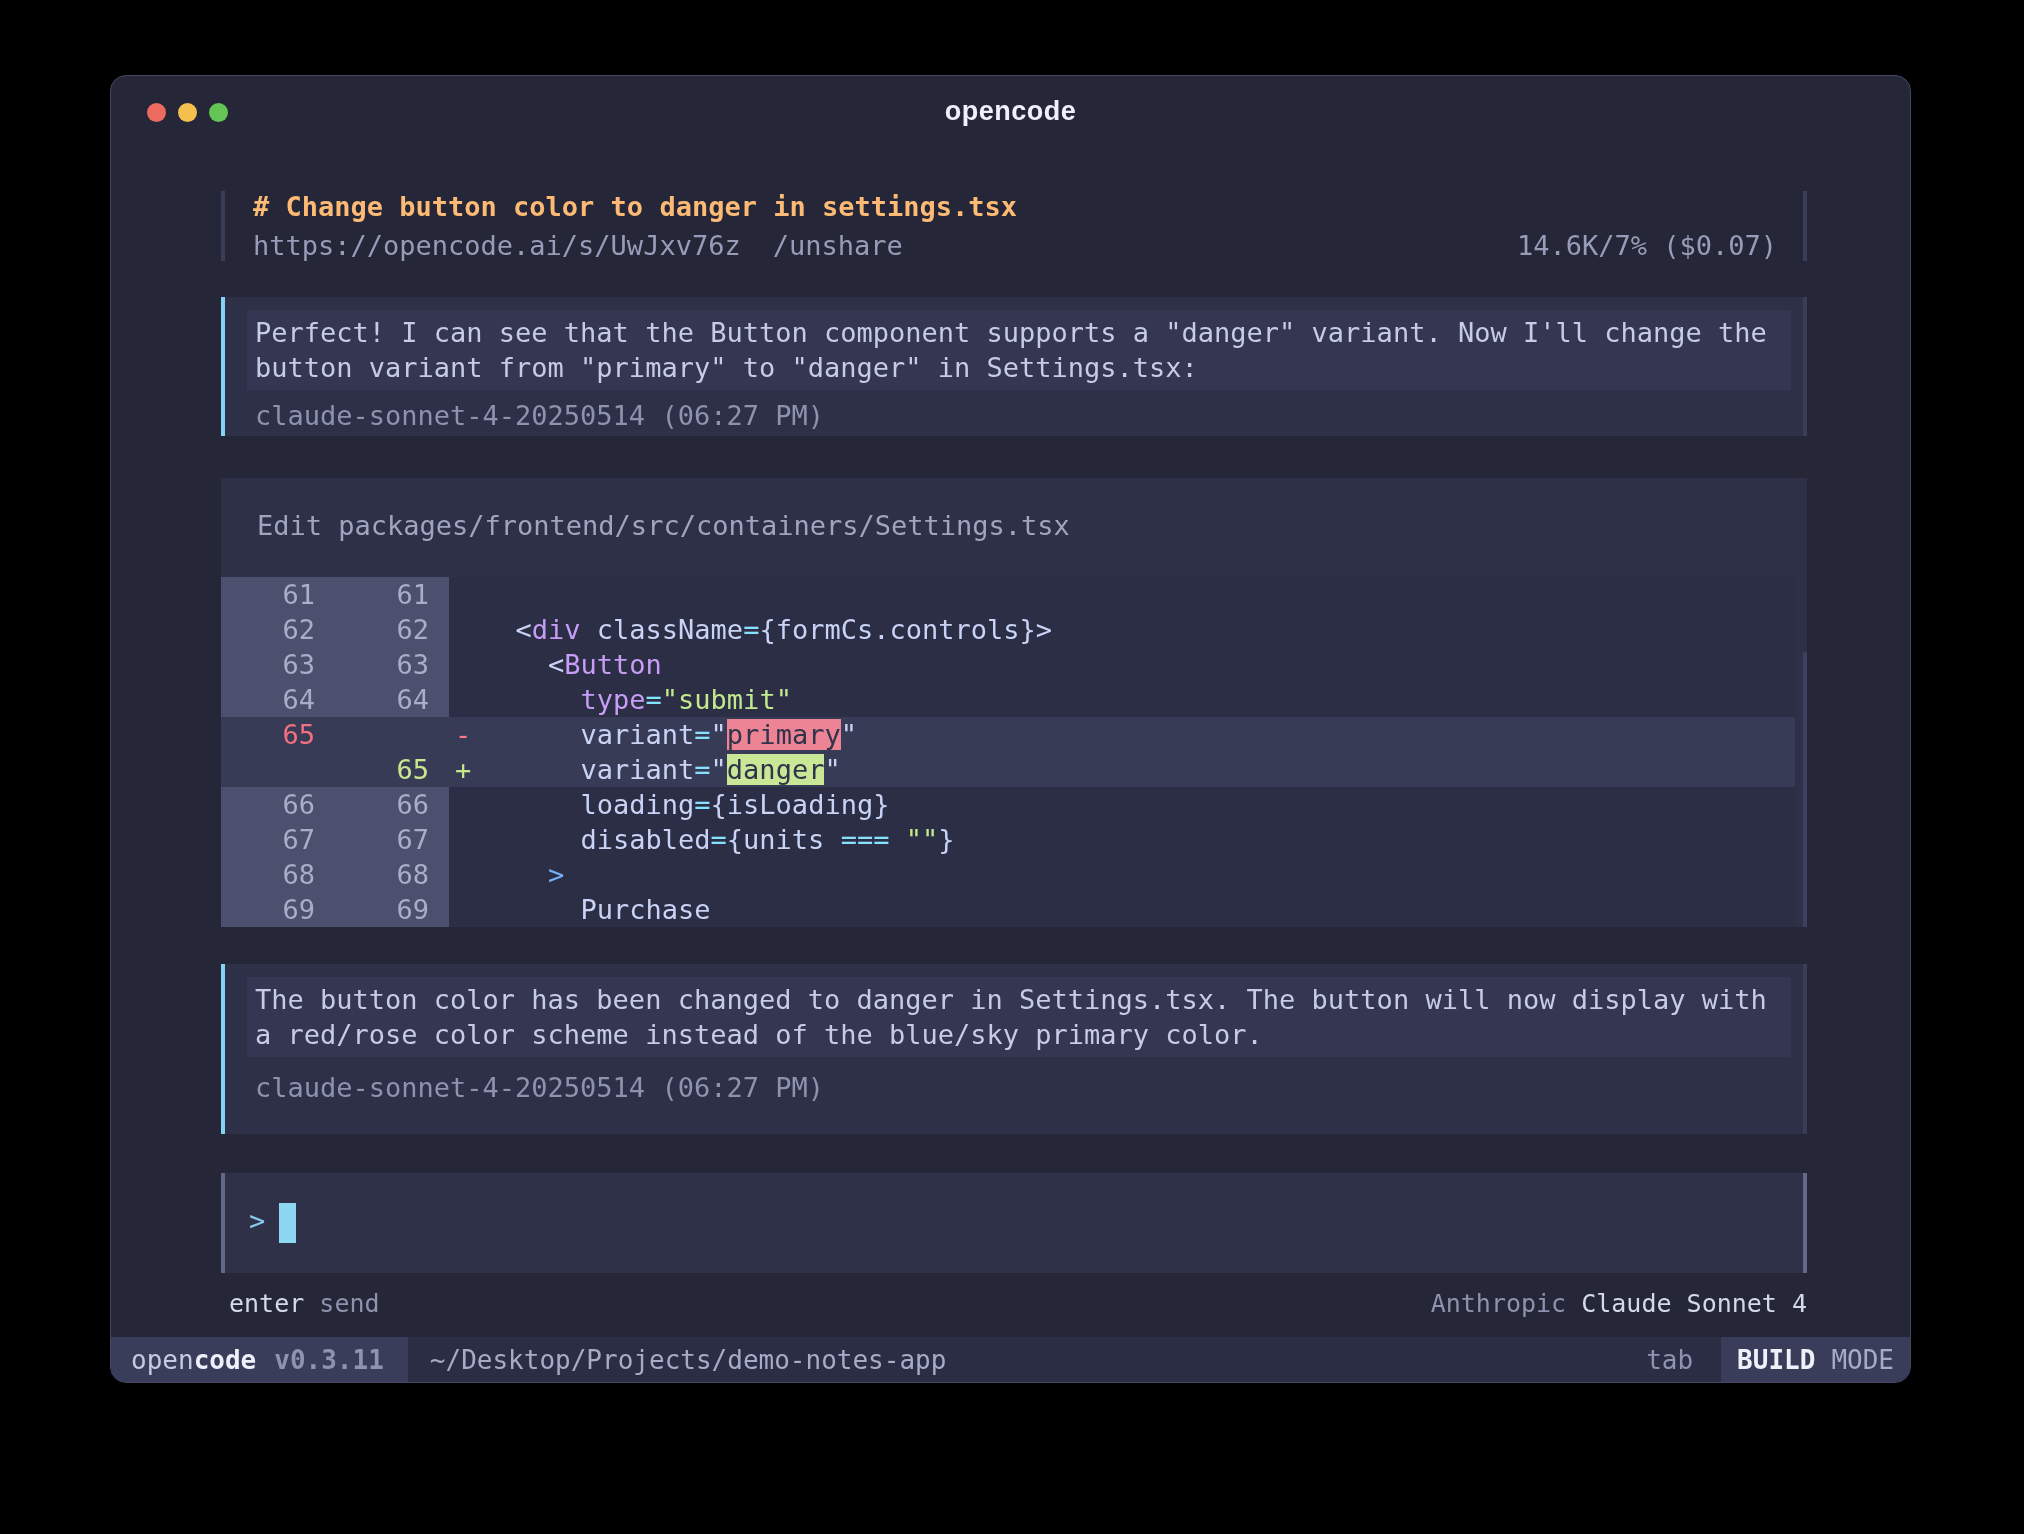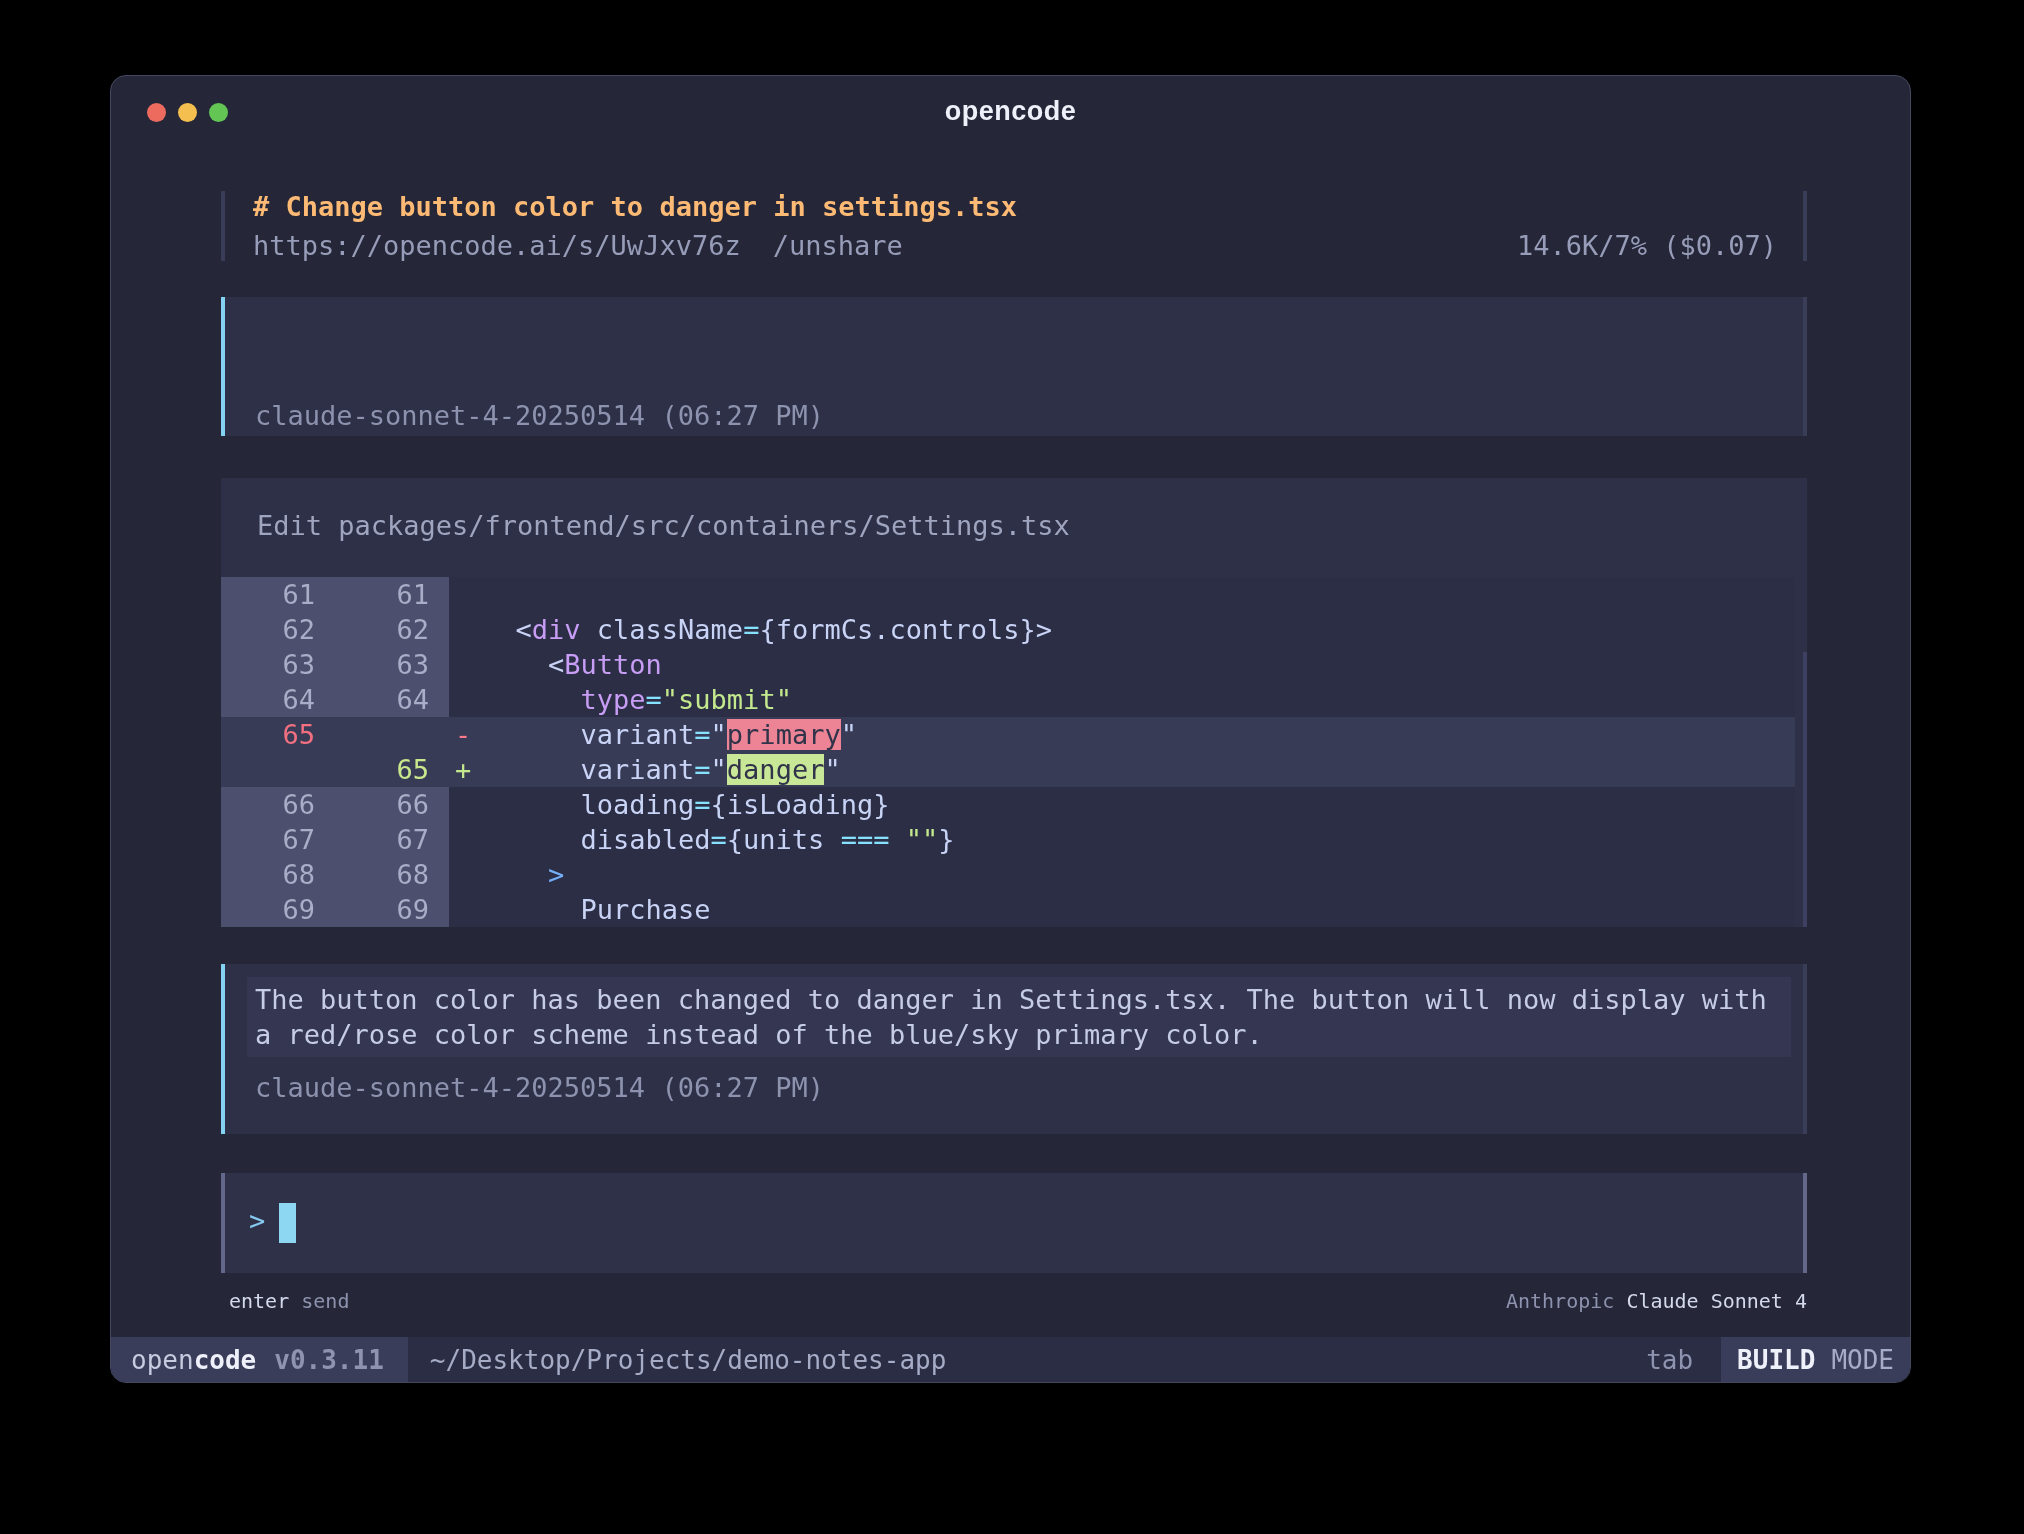--- a/index.html
+++ b/index.html
@@ -74,21 +74,21 @@
   .tk-rm { background:#ec8495; color:#303349;margin-top:24px; }
   .tk-ad { background:#c9e897; color:#303349; }
   #edit-card .vbar.right { top:174px; bottom:0; background:#3d4060; }
 
   
   #input-box { top:1097px; height:100px; background:#2f3149; font-size:27px; }
   #input-box .prompt { position:absolute; left:28px; top:32px; color:#86c9ef; }
   #input-box .cursor { position:absolute; left:58px; top:30px; width:17px; height:40px; background:#8ed7f3; }
 
   
-  #hints { top:1213px; height:40px; font-size:20px;text-align:right; }
+  #hints { top:1213px; height:40px; font-size:25px;text-align:right; }
   #hints .left { position:absolute; left:8px; top:0; }
   #hints .right { position:absolute; right:0; top:0; }
   .hint-strong { color:#d4d9ec; }
   .hint-dim { color:#8d92ae; }
 
   
   #statusbar {
     position:absolute; left:0; bottom:0; width:100%; height:45px;
     background:#2b2d44; border-radius:0 0 15px 15px; font-size:26px;
     display:flex; align-items:center;
@@ -123,20 +123,21 @@
       <div class="vbar left bar-dim"></div>
       <div class="vbar right bar-dim"></div>
       <div class="htitle"># Change button color to danger in settings.tsx</div>
       <div class="hurl"><span>https://opencode.ai/s/UwJxv76z</span><span class="hunshare">/unshare</span></div>
       <div class="hstats">14.6K/7% ($0.07)</div>
     </div>
 
     <div class="block msg" id="msg1">
       <div class="vbar left bar-cyan"></div>
       <div class="vbar right bar-dim"></div>
+      <div class="para"><div>Perfect! I can see that the Button component supports a "danger" variant. Now I'll change the</div><div>button variant from "primary" to "danger" in Settings.tsx:</div></div>
       <div class="meta">claude-sonnet-4-20250514 (06:27 PM)</div>
     </div>
 
     <div class="block" id="edit-card">
       <div class="ehead">Edit packages/frontend/src/containers/Settings.tsx</div>
       <div class="vbar right"></div>
       <div id="diff">
           <div class="diff-row">
             <div class="gut">61</div>
             <div class="gut">61</div>

